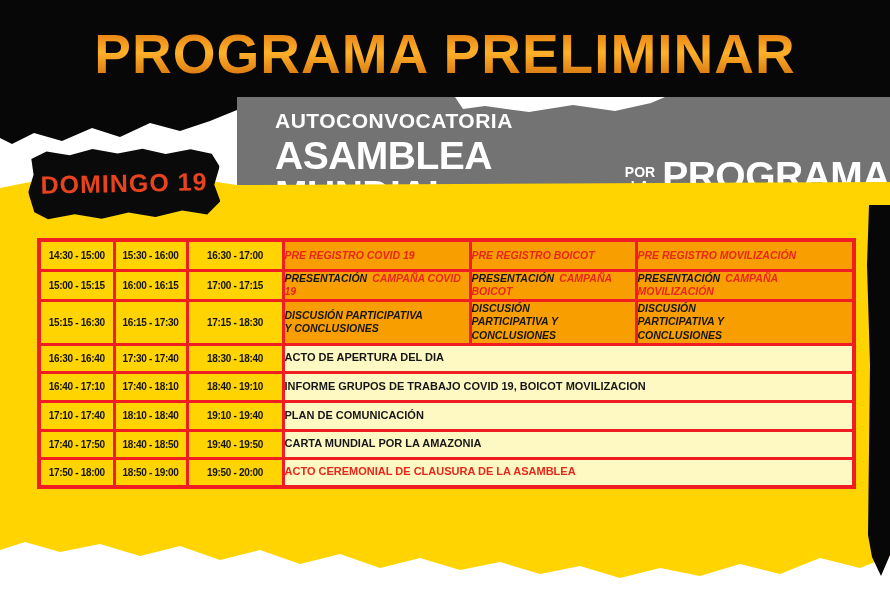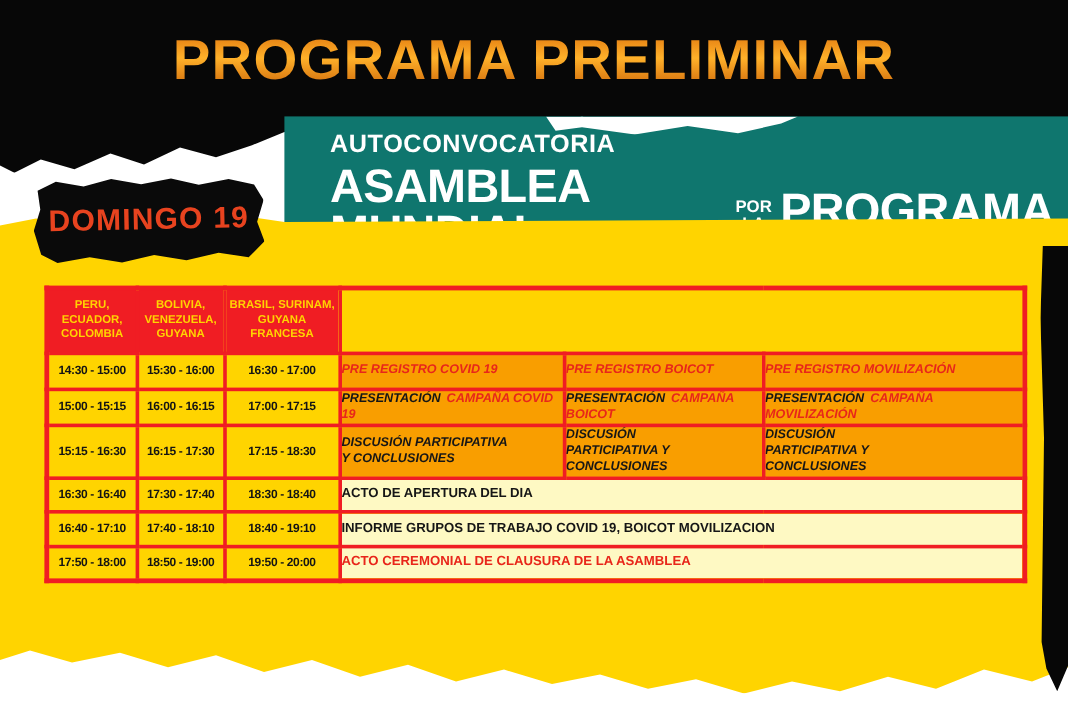--- a/index.html
+++ b/index.html
@@ -13,29 +13,29 @@
   .top-band{
     position:absolute;left:0;top:0;width:890px;height:150px;background:#070707;
     clip-path:polygon(0 0,890px 0,890px 120px,845px 113px,800px 121px,755px 108px,
       710px 118px,665px 102px,620px 114px,575px 99px,530px 111px,485px 97px,
       440px 109px,395px 99px,350px 113px,305px 103px,262px 116px,237px 110px,
       210px 121px,180px 131px,150px 123px,120px 137px,92px 128px,62px 141px,
       34px 133px,12px 144px,0 138px);
   }
   .title{
     position:absolute;left:0;top:22px;width:890px;text-align:center;
-    font-size:47px;font-weight:bold;letter-spacing:1px;
+    font-size:55px;font-weight:bold;letter-spacing:1px;
     background:linear-gradient(180deg,#d96a08 0%,#ffb12a 48%,#c85f06 100%);
     -webkit-background-clip:text;background-clip:text;color:transparent;
   }
 
   
   .subtitle-band{
-    position:absolute;left:237px;top:97px;width:653px;height:115px;background:#0f766e;
-    box-sizing:border-box;padding:12px 12px 0 38px;color:#ffffff;
+    position:absolute;left:237px;top:97px;width:653px;height:115px;background:#737373;
+    box-sizing:border-box;padding:12px 0 0 38px;color:#ffffff;
   }
   .white-notch{
     position:absolute;left:455px;top:97px;width:210px;height:16px;background:#ffffff;
     clip-path:polygon(0 0,210px 0,196px 6px,160px 14px,118px 8px,74px 15px,30px 9px,8px 12px);
   }
   .kicker{font-size:21px;font-weight:bold;letter-spacing:0.5px;}
   .subtitle-line{display:flex;align-items:center;margin-top:3px;}
   .subtitle-big{font-size:39px;font-weight:bold;line-height:1;letter-spacing:-0.5px;}
   .subtitle-mid{font-size:14px;font-weight:bold;line-height:1.02;margin:8px 7px 0 7px;text-align:center;}
 
@@ -118,26 +118,20 @@
   <table class="sched">
     <colgroup>
       <col style="width:75px">
         <col style="width:73px">
         <col style="width:96px">
       <col style="width:187px">
         <col style="width:166px">
         <col style="width:218px">
     </colgroup>
     <tbody>
-        <tr class="h-hdr">
-      <th class="country">PERU, ECUADOR, COLOMBIA</th>
-      <th class="country">BOLIVIA, VENEZUELA, GUYANA</th>
-      <th class="country">BRASIL, SURINAM, GUYANA FRANCESA</th>
-      <th class="hdr-empty" colspan="3"></th>
-    </tr>
 
     <tr class="h-30">
       <td class="time">14:30 - 15:00</td>
       <td class="time">15:30 - 16:00</td>
       <td class="time">16:30 - 17:00</td>
       <td class="ev ev-or tx-red">PRE REGISTRO COVID 19</td>
       <td class="ev ev-or tx-red">PRE REGISTRO BOICOT</td>
       <td class="ev ev-or tx-red">PRE REGISTRO MOVILIZACIÓN</td>
     </tr>
 
@@ -166,21 +160,33 @@
       <td class="ev ev-yl ev-merged tx-blk" colspan="3">ACTO DE APERTURA DEL DIA</td>
     </tr>
 
     <tr class="h-29">
       <td class="time">16:40 - 17:10</td>
       <td class="time">17:40 - 18:10</td>
       <td class="time">18:40 - 19:10</td>
       <td class="ev ev-yl ev-merged tx-blk" colspan="3">INFORME GRUPOS DE TRABAJO COVID 19, BOICOT MOVILIZACION</td>
     </tr>
 
+    <tr class="h-29">
+      <td class="time">17:10 - 17:40</td>
+      <td class="time">18:10 - 18:40</td>
+      <td class="time">19:10 - 19:40</td>
+      <td class="ev ev-yl ev-merged tx-blk" colspan="3">PLAN DE COMUNICACIÓN</td>
+    </tr>
 
+    <tr class="h-28">
+      <td class="time">17:40 - 17:50</td>
+      <td class="time">18:40 - 18:50</td>
+      <td class="time">19:40 - 19:50</td>
+      <td class="ev ev-yl ev-merged tx-blk" colspan="3">CARTA MUNDIAL POR LA AMAZONIA</td>
+    </tr>
 
     <tr class="h-29">
       <td class="time">17:50 - 18:00</td>
       <td class="time">18:50 - 19:00</td>
       <td class="time">19:50 - 20:00</td>
       <td class="ev ev-yl ev-merged tx-red" colspan="3">ACTO CEREMONIAL DE CLAUSURA DE LA ASAMBLEA</td>
     </tr>
   </tbody>
     </table>
 

